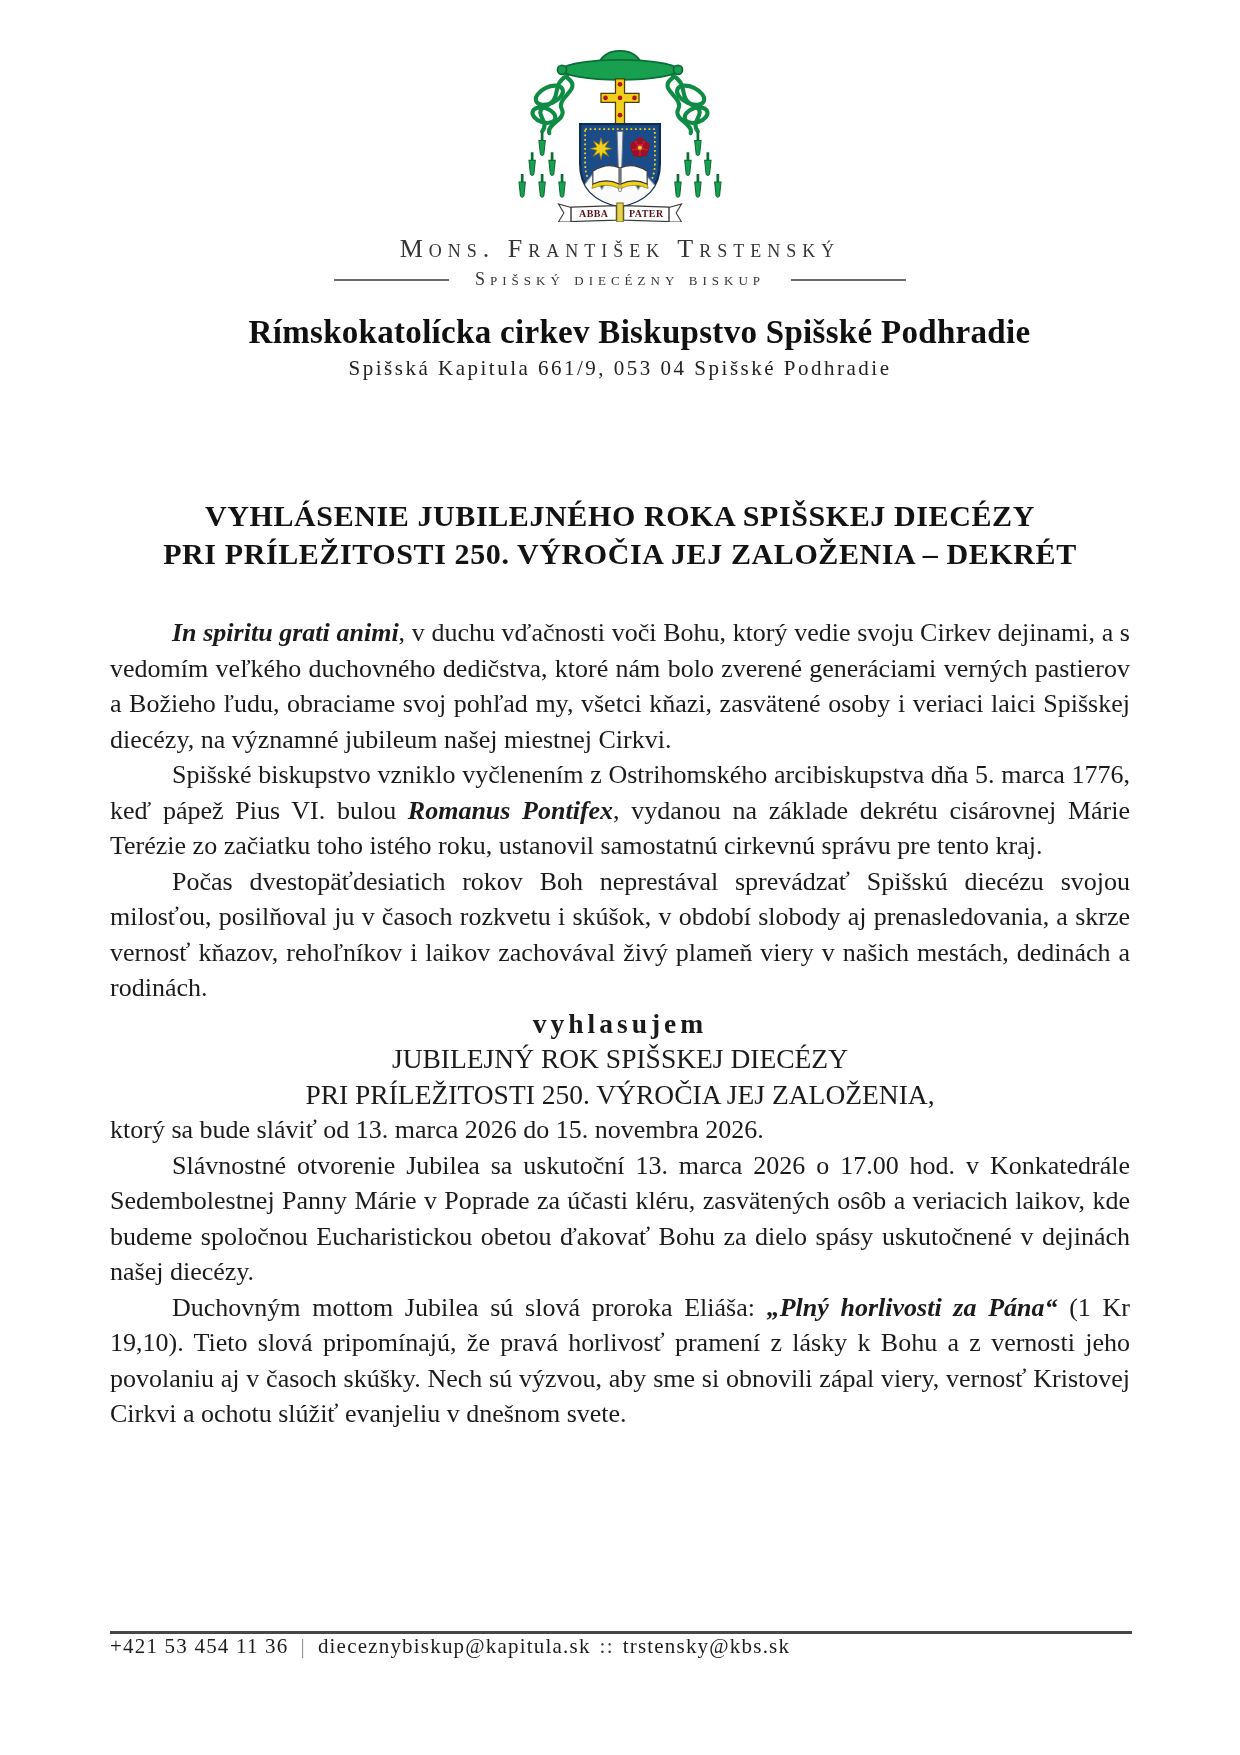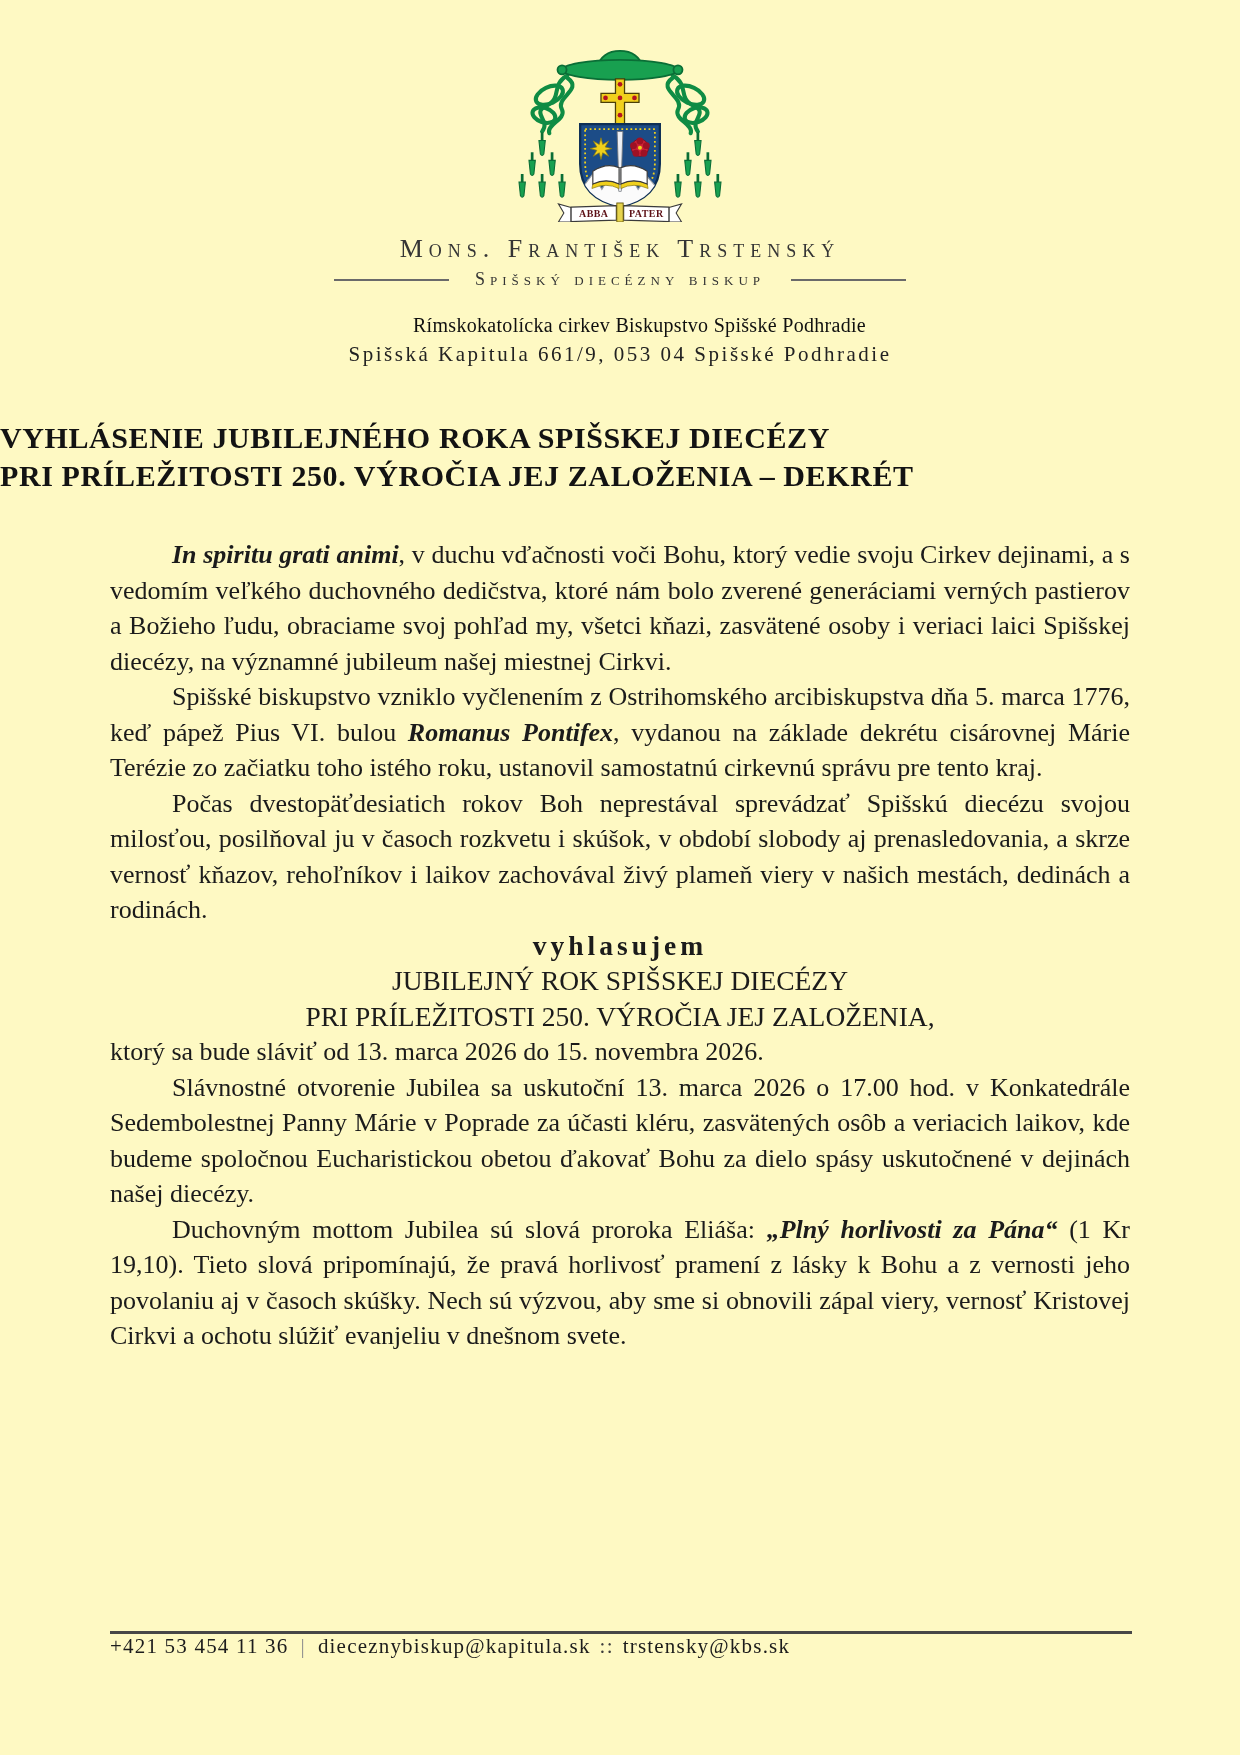--- a/index.html
+++ b/index.html
@@ -1,28 +1,28 @@
 <!DOCTYPE html>
 <html><head>
 <meta charset="utf-8">
 <style>
   html,body{margin:0;padding:0;background:#e8e8e8;}
-  .page{position:relative;width:1240px;height:1755px;margin:0 auto;background:#fef9c3;
+  .page{position:relative;width:1240px;height:1755px;margin:0 auto;background:#ffffff;
         font-family:"Liberation Serif", serif;color:#1b1b1b;overflow:hidden;}
   .header{text-align:center;padding-top:30px;}
   .coa{display:block;margin:0 auto;}
   .banner-text{font-family:"Liberation Serif",serif;font-size:11px;font-weight:bold;
                fill:#5c1016;text-anchor:middle;letter-spacing:.5px;}
   .bishop-name{margin-top:12px;font-variant:small-caps;font-size:26px;letter-spacing:6px;color:#353535;}
   .role-row{margin-top:5px;display:flex;align-items:center;justify-content:center;gap:26px;}
   .rule{display:inline-block;width:115px;height:0;border-top:2px solid #6a6a6a;}
   .role{font-variant:small-caps;font-size:18px;letter-spacing:5px;color:#353535;}
-  .institution{margin-top:24px;font-weight:normal;font-size:20px;letter-spacing:.3px;color:#101010;padding-left:39px;}
+  .institution{margin-top:24px;font-weight:bold;font-size:33px;letter-spacing:.3px;color:#101010;padding-left:39px;}
   .address{margin-top:5px;font-size:21px;letter-spacing:2.5px;color:#222;}
-  .doc-title{margin-top:52px;text-align:left;font-weight:bold;font-size:30px;
+  .doc-title{margin-top:116px;text-align:center;font-weight:bold;font-size:30px;
              line-height:38px;letter-spacing:.6px;color:#131313;}
   .body{margin:42px 110px 0;font-size:26px;line-height:35.5px;}
   .para{margin:0;text-align:justify;}
   .para.center{text-align:center;font-size:27.5px;}
   .para.indent{text-indent:62px;}
   .seg-italic{font-style:italic;font-weight:bold;}
   .seg-bold{font-weight:normal;}
   .seg-bold-spaced{font-weight:bold;letter-spacing:4px;}
   .footer{position:absolute;left:110px;right:108px;top:1631px;border-top:3px solid #474747;
           font-size:21px;letter-spacing:1.2px;color:#1c1c1c;}

